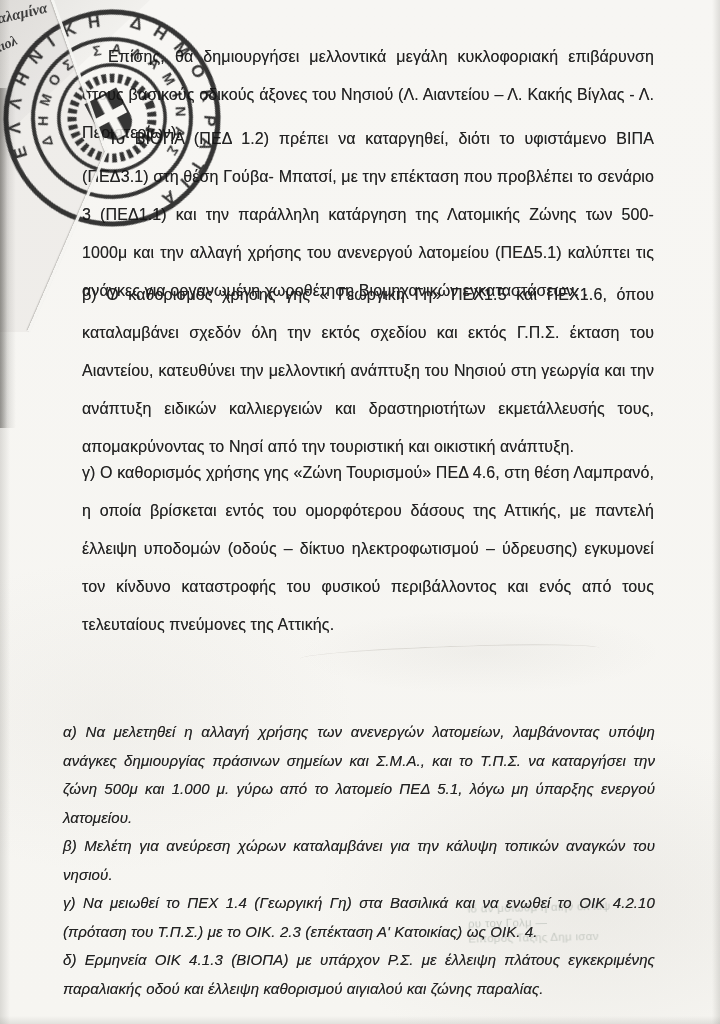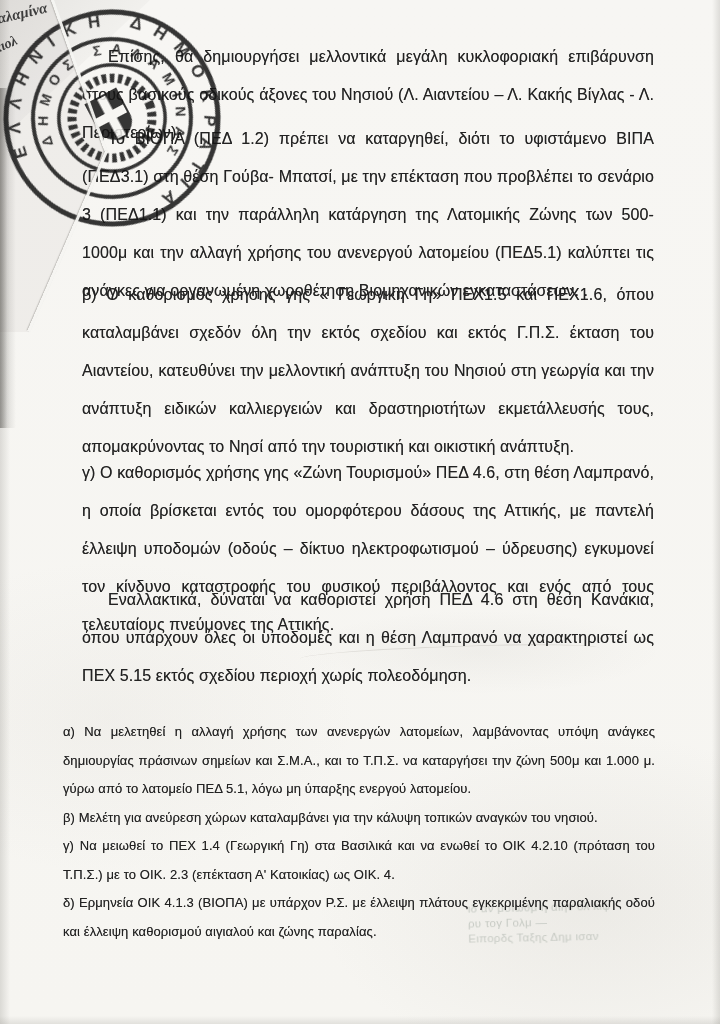--- a/index.html
+++ b/index.html
@@ -42,23 +42,24 @@
     position:absolute;left:78px;width:572px;
     font-size:16px;line-height:38px;color:#222;
     text-align:justify;letter-spacing:0.1px;
     text-shadow:0 0 0.5px rgba(40,40,40,0.55);
     z-index:2;margin:4px;
   }
   .indent{text-indent:26px;}
   .heading{left:63px;width:588px;font-weight:bold;color:#161616;}
   .list-block{position:absolute;left:63px;top:718px;width:592px;z-index:2;}
   .litem{
-    font-size:13px;line-height:28.5px;color:#222;margin:0;
+    font-size:15px;line-height:28.5px;color:#222;margin:0;
     text-align:justify;letter-spacing:0.1px;
     text-shadow:0 0 0.5px rgba(40,40,40,0.55);
+    font-style:italic;
   }
   
   .stamp{position:absolute;left:-14px;top:-8px;z-index:3;
     transform:rotate(-28deg);opacity:0.85;filter:blur(0.3px);}
   
   .corner-note{position:absolute;z-index:7;color:#3c3c3c;
     font-family:"Liberation Serif",serif;font-style:italic;font-weight:bold;}
   .corner-note-1{left:-3px;top:5px;font-size:15px;transform:rotate(-13deg);}
   .corner-note-2{left:-7px;top:37px;font-size:14px;transform:rotate(-24deg);}
   
@@ -107,21 +108,20 @@
     </g>
   </svg>
 
   <div class="crease crease-1"></div>
   <div class="crease crease-2"></div>
 
   <p class="doc-text indent" style="top:34px">Επίσης, θα δημιουργήσει μελλοντικά μεγάλη κυκλοφοριακή επιβάρυνση στους βασικούς οδικούς άξονες του Νησιού (Λ. Αιαντείου – Λ. Κακής Βίγλας  - Λ. Περιστερίων).</p>
   <p class="doc-text indent" style="top:116px">Το ΒΙΟΠΑ (ΠΕΔ 1.2) πρέπει να καταργηθεί, διότι το υφιστάμενο ΒΙΠΑ (ΠΕΔ3.1) στη θέση Γούβα- Μπατσί, με την επέκταση που προβλέπει το σενάριο 3 (ΠΕΔ1.1) και την παράλληλη κατάργηση της Λατομικής Ζώνης των 500-1000μ και την αλλαγή χρήσης του ανενεργού λατομείου (ΠΕΔ5.1) καλύπτει τις ανάγκες για οργανωμένη χωροθέτηση Βιομηχανικών εγκαταστάσεων. .</p>
   <p class="doc-text" style="top:272px">β) Ο καθορισμός χρήσης γης « Γεωργική Γη» ΠΕΧ1.5 και ΠΕΧ1.6, όπου καταλαμβάνει σχεδόν όλη την εκτός σχεδίου και εκτός Γ.Π.Σ. έκταση του Αιαντείου, κατευθύνει την μελλοντική ανάπτυξη του Νησιού στη γεωργία και την ανάπτυξη ειδικών καλλιεργειών και δραστηριοτήτων εκμετάλλευσής τους, απομακρύνοντας το Νησί από την τουριστική και οικιστική ανάπτυξη.</p>
   <p class="doc-text" style="top:450px">γ) Ο καθορισμός χρήσης γης «Ζώνη Τουρισμού» ΠΕΔ 4.6, στη θέση Λαμπρανό, η οποία βρίσκεται εντός του ομορφότερου δάσους της Αττικής, με παντελή έλλειψη υποδομών (οδούς – δίκτυο ηλεκτροφωτισμού – ύδρευσης) εγκυμονεί τον κίνδυνο καταστροφής του φυσικού περιβάλλοντος και ενός από τους τελευταίους πνεύμονες της Αττικής.</p>
-  <p class="doc-text indent" style="top:577px">Εναλλακτικά, δύναται να καθοριστεί χρήση ΠΕΔ 4.6 στη θέση Κανάκια, όπου υπάρχουν όλες οι υποδομές και η θέση Λαμπρανό να χαρακτηριστεί ως ΠΕΧ 5.15 εκτός σχεδίου περιοχή χωρίς πολεοδόμηση.</p>
 
 
   <div class="list-block">
     <p class="litem">α) Να μελετηθεί η αλλαγή χρήσης των ανενεργών λατομείων, λαμβάνοντας υπόψη ανάγκες δημιουργίας πράσινων σημείων και Σ.Μ.Α., και το Τ.Π.Σ. να καταργήσει την ζώνη 500μ και 1.000 μ. γύρω από το λατομείο ΠΕΔ 5.1, λόγω μη ύπαρξης ενεργού λατομείου.</p>
     <p class="litem">β) Μελέτη για ανεύρεση χώρων καταλαμβάνει  για την κάλυψη τοπικών αναγκών του νησιού.</p>
     <p class="litem">γ) Να μειωθεί το ΠΕΧ 1.4 (Γεωργική Γη) στα Βασιλικά και να ενωθεί το ΟΙΚ 4.2.10 (πρόταση του Τ.Π.Σ.) με το ΟΙΚ. 2.3 (επέκταση Α' Κατοικίας) ως ΟΙΚ. 4.</p>
     <p class="litem">δ) Ερμηνεία ΟΙΚ 4.1.3 (ΒΙΟΠΑ) με υπάρχον Ρ.Σ. με έλλειψη πλάτους εγκεκριμένης παραλιακής οδού και έλλειψη καθορισμού αιγιαλού και ζώνης παραλίας.</p>
   </div>
 
   <div class="ghost">

